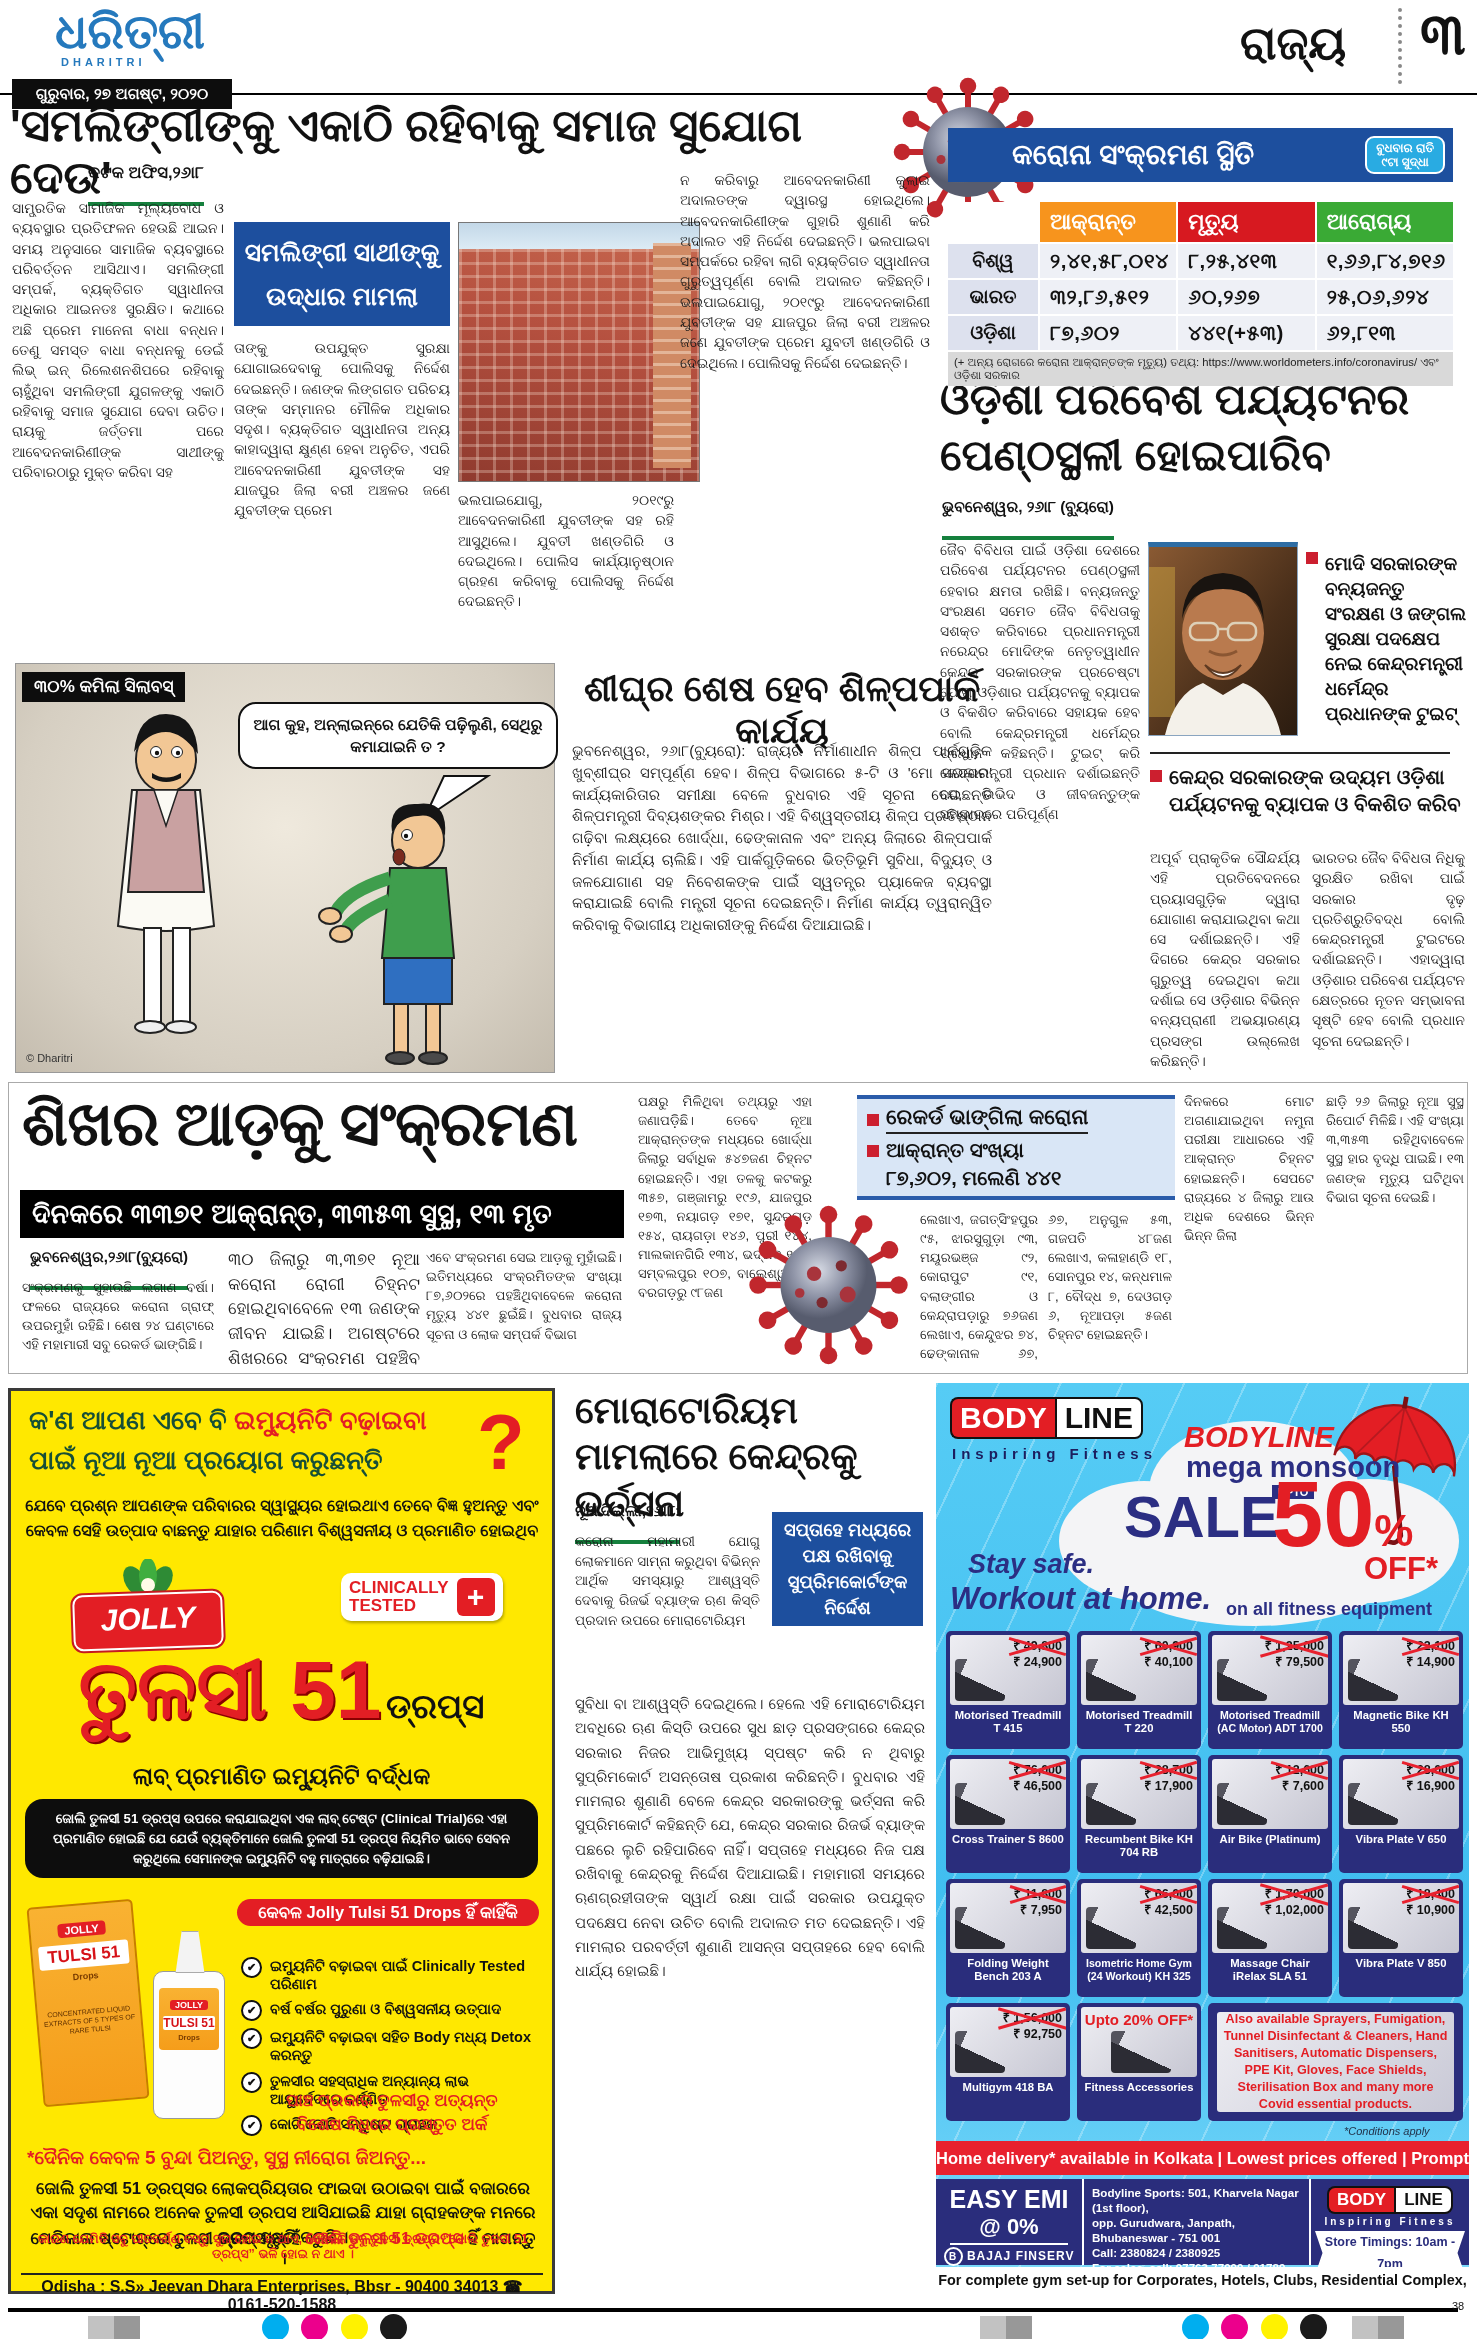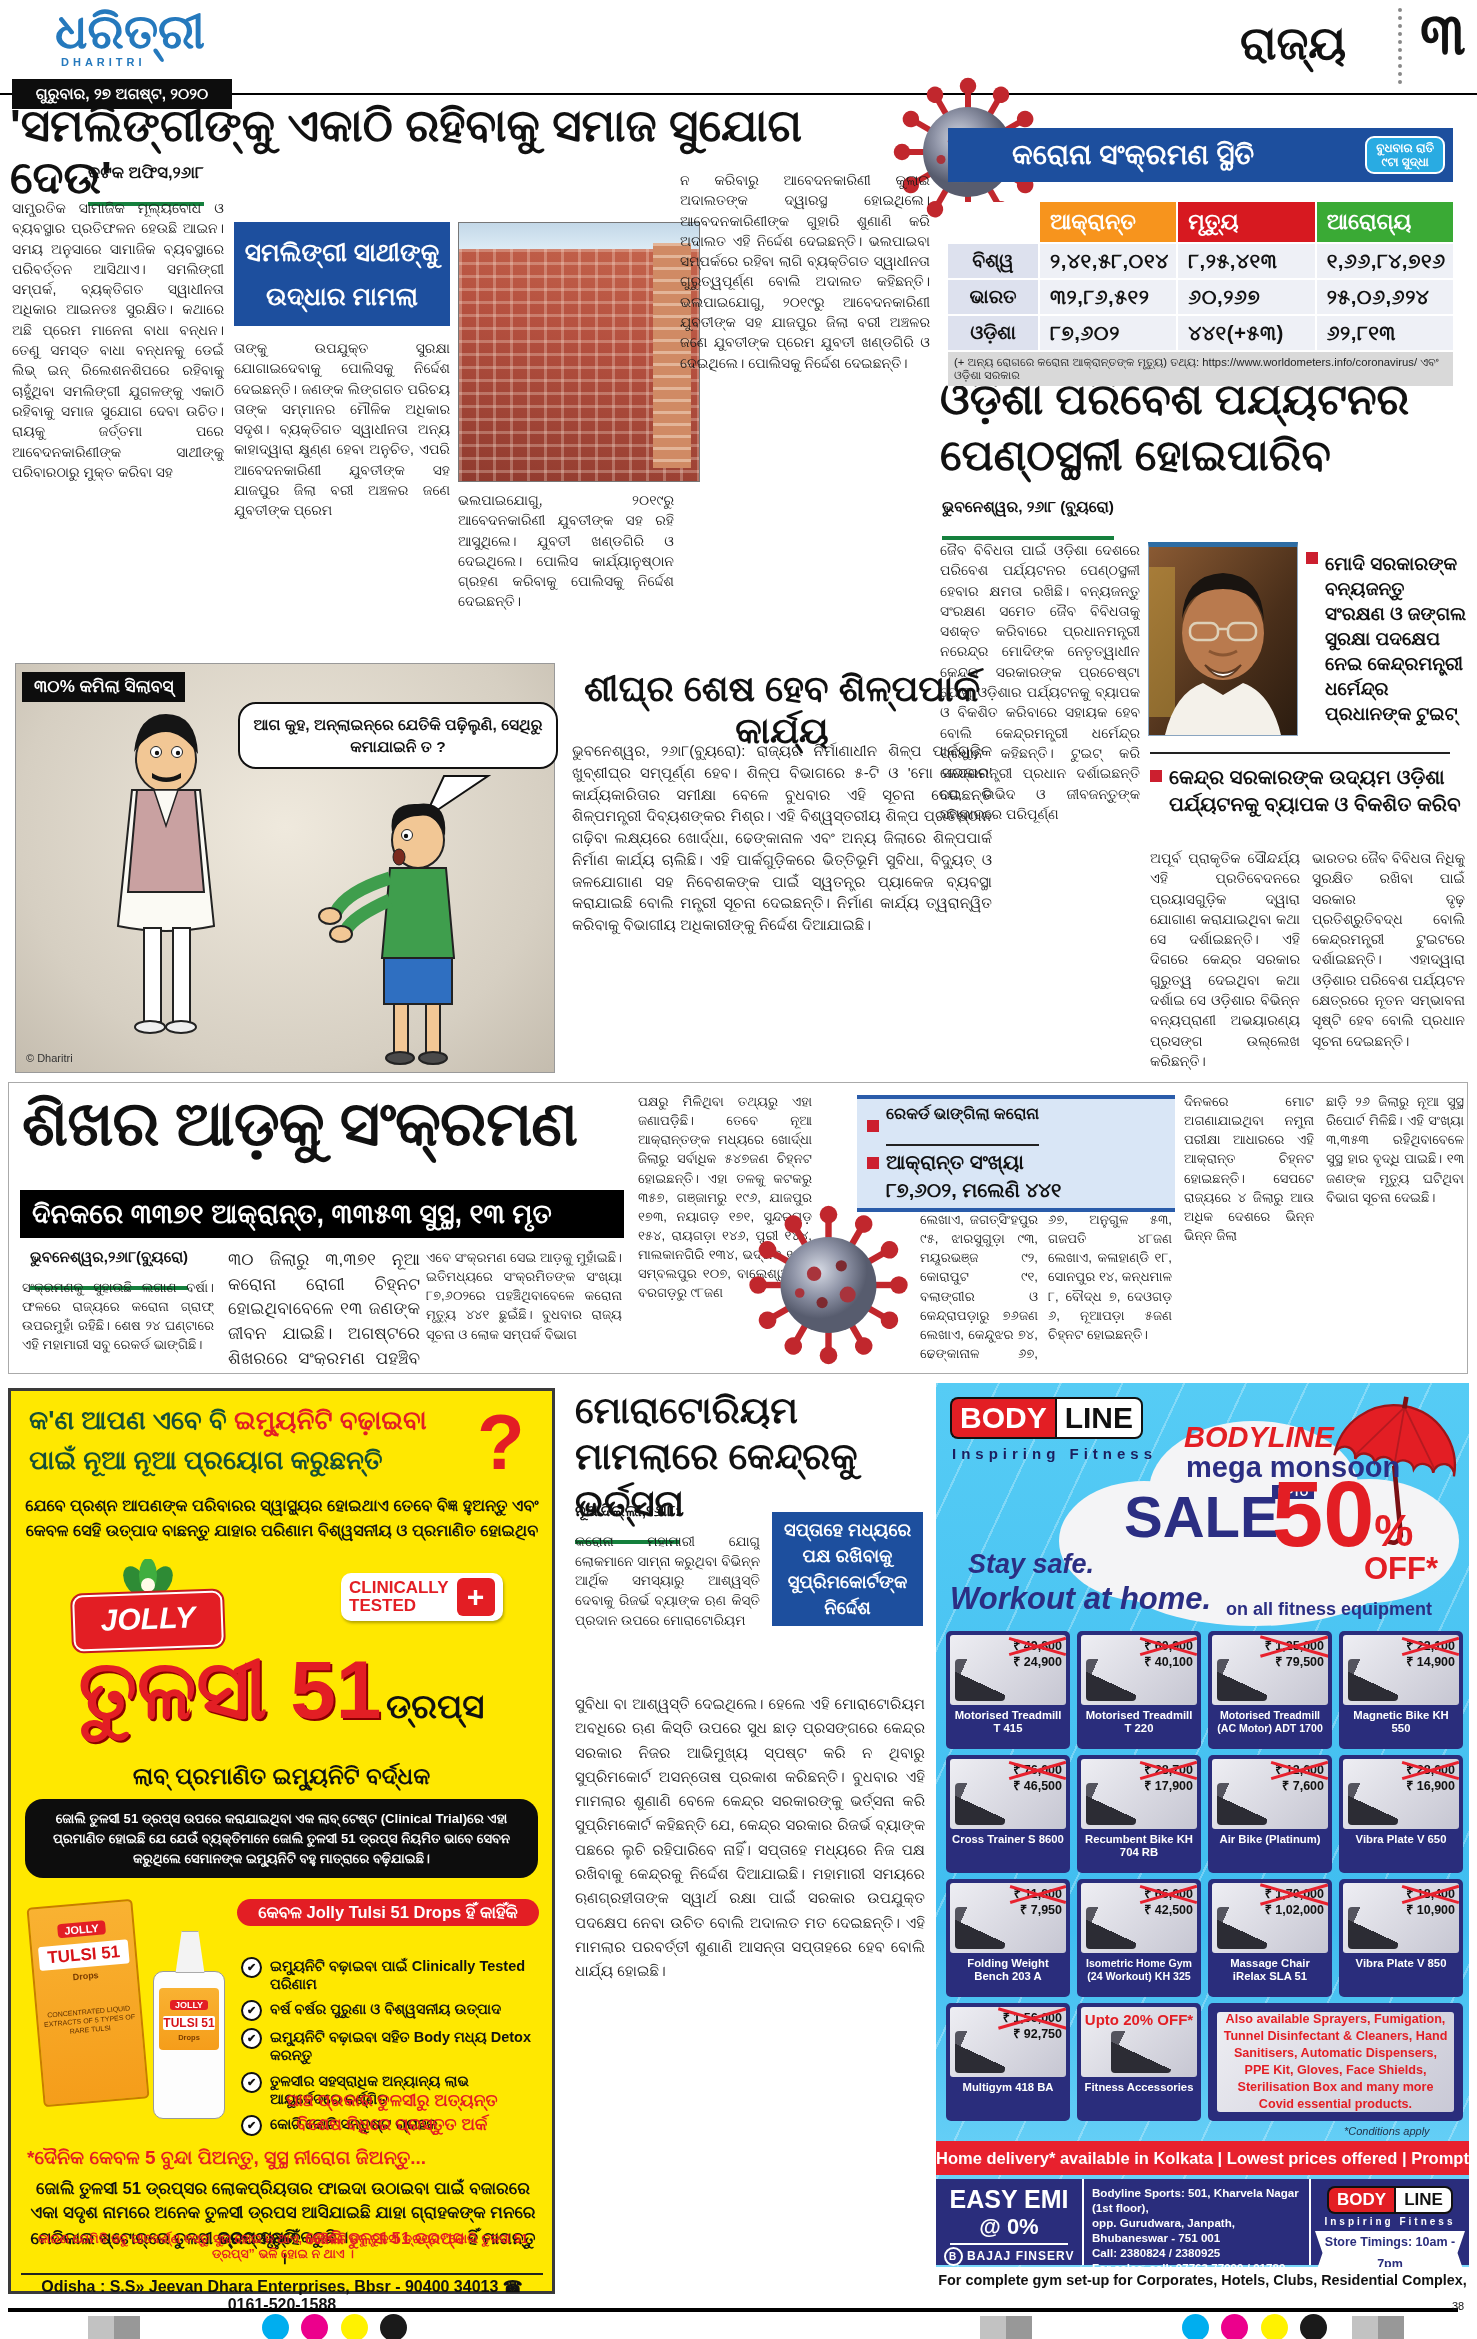--- a/index.html
+++ b/index.html
@@ -33,21 +33,21 @@
 
   
   .cartoon{border:1px solid #999;background:radial-gradient(ellipse at 50% 40%,#efe9dd 0%,#d6cfc2 70%,#c4bcae 100%);}
   .cart-label{background:#0d0d0d;color:#fff;font-weight:bold;font-size:17px;padding:5px 12px;}
   .bubble{background:#fff;border:2px solid #111;border-radius:18px;font-weight:bold;font-size:15.5px;text-align:center;
           padding:10px 12px;line-height:1.4;}
   .credit{font-size:11px;color:#333;}
 
   
   .infobox{background:#d9e6f6;border-top:4px solid #2a5caa;border-bottom:4px solid #2a5caa;padding:6px 10px;}
-  .infobox .l1{font-size:16px;font-weight:bold;border-bottom:2px solid #222;display:inline-block;padding-bottom:21px;font-family:Liberation Serif, serif;}
+  .infobox .l1{font-size:21px;font-weight:bold;border-bottom:2px solid #222;display:inline-block;padding-bottom:3px;}
   .infobox .l2{font-size:20px;font-weight:bold;margin-top:5px;}
 
   
   .jolly{background:#ffe800;border:3px solid #3a3a3a;}
   .j-green{color:#174f36;}
   .j-red{color:#e31e24;}
   .j-head{font-size:26px;font-weight:bold;line-height:1.35;}
   .j-oval{background:#e31e24;border-radius:40px;color:#fff;font-weight:bold;font-size:16.5px;text-align:center;
           display:flex;align-items:center;justify-content:center;padding:4px 10px;}
   .chk{display:inline-block;flex:none;width:17px;height:17px;border:2.5px solid #111;border-radius:50%;font-size:11px;

